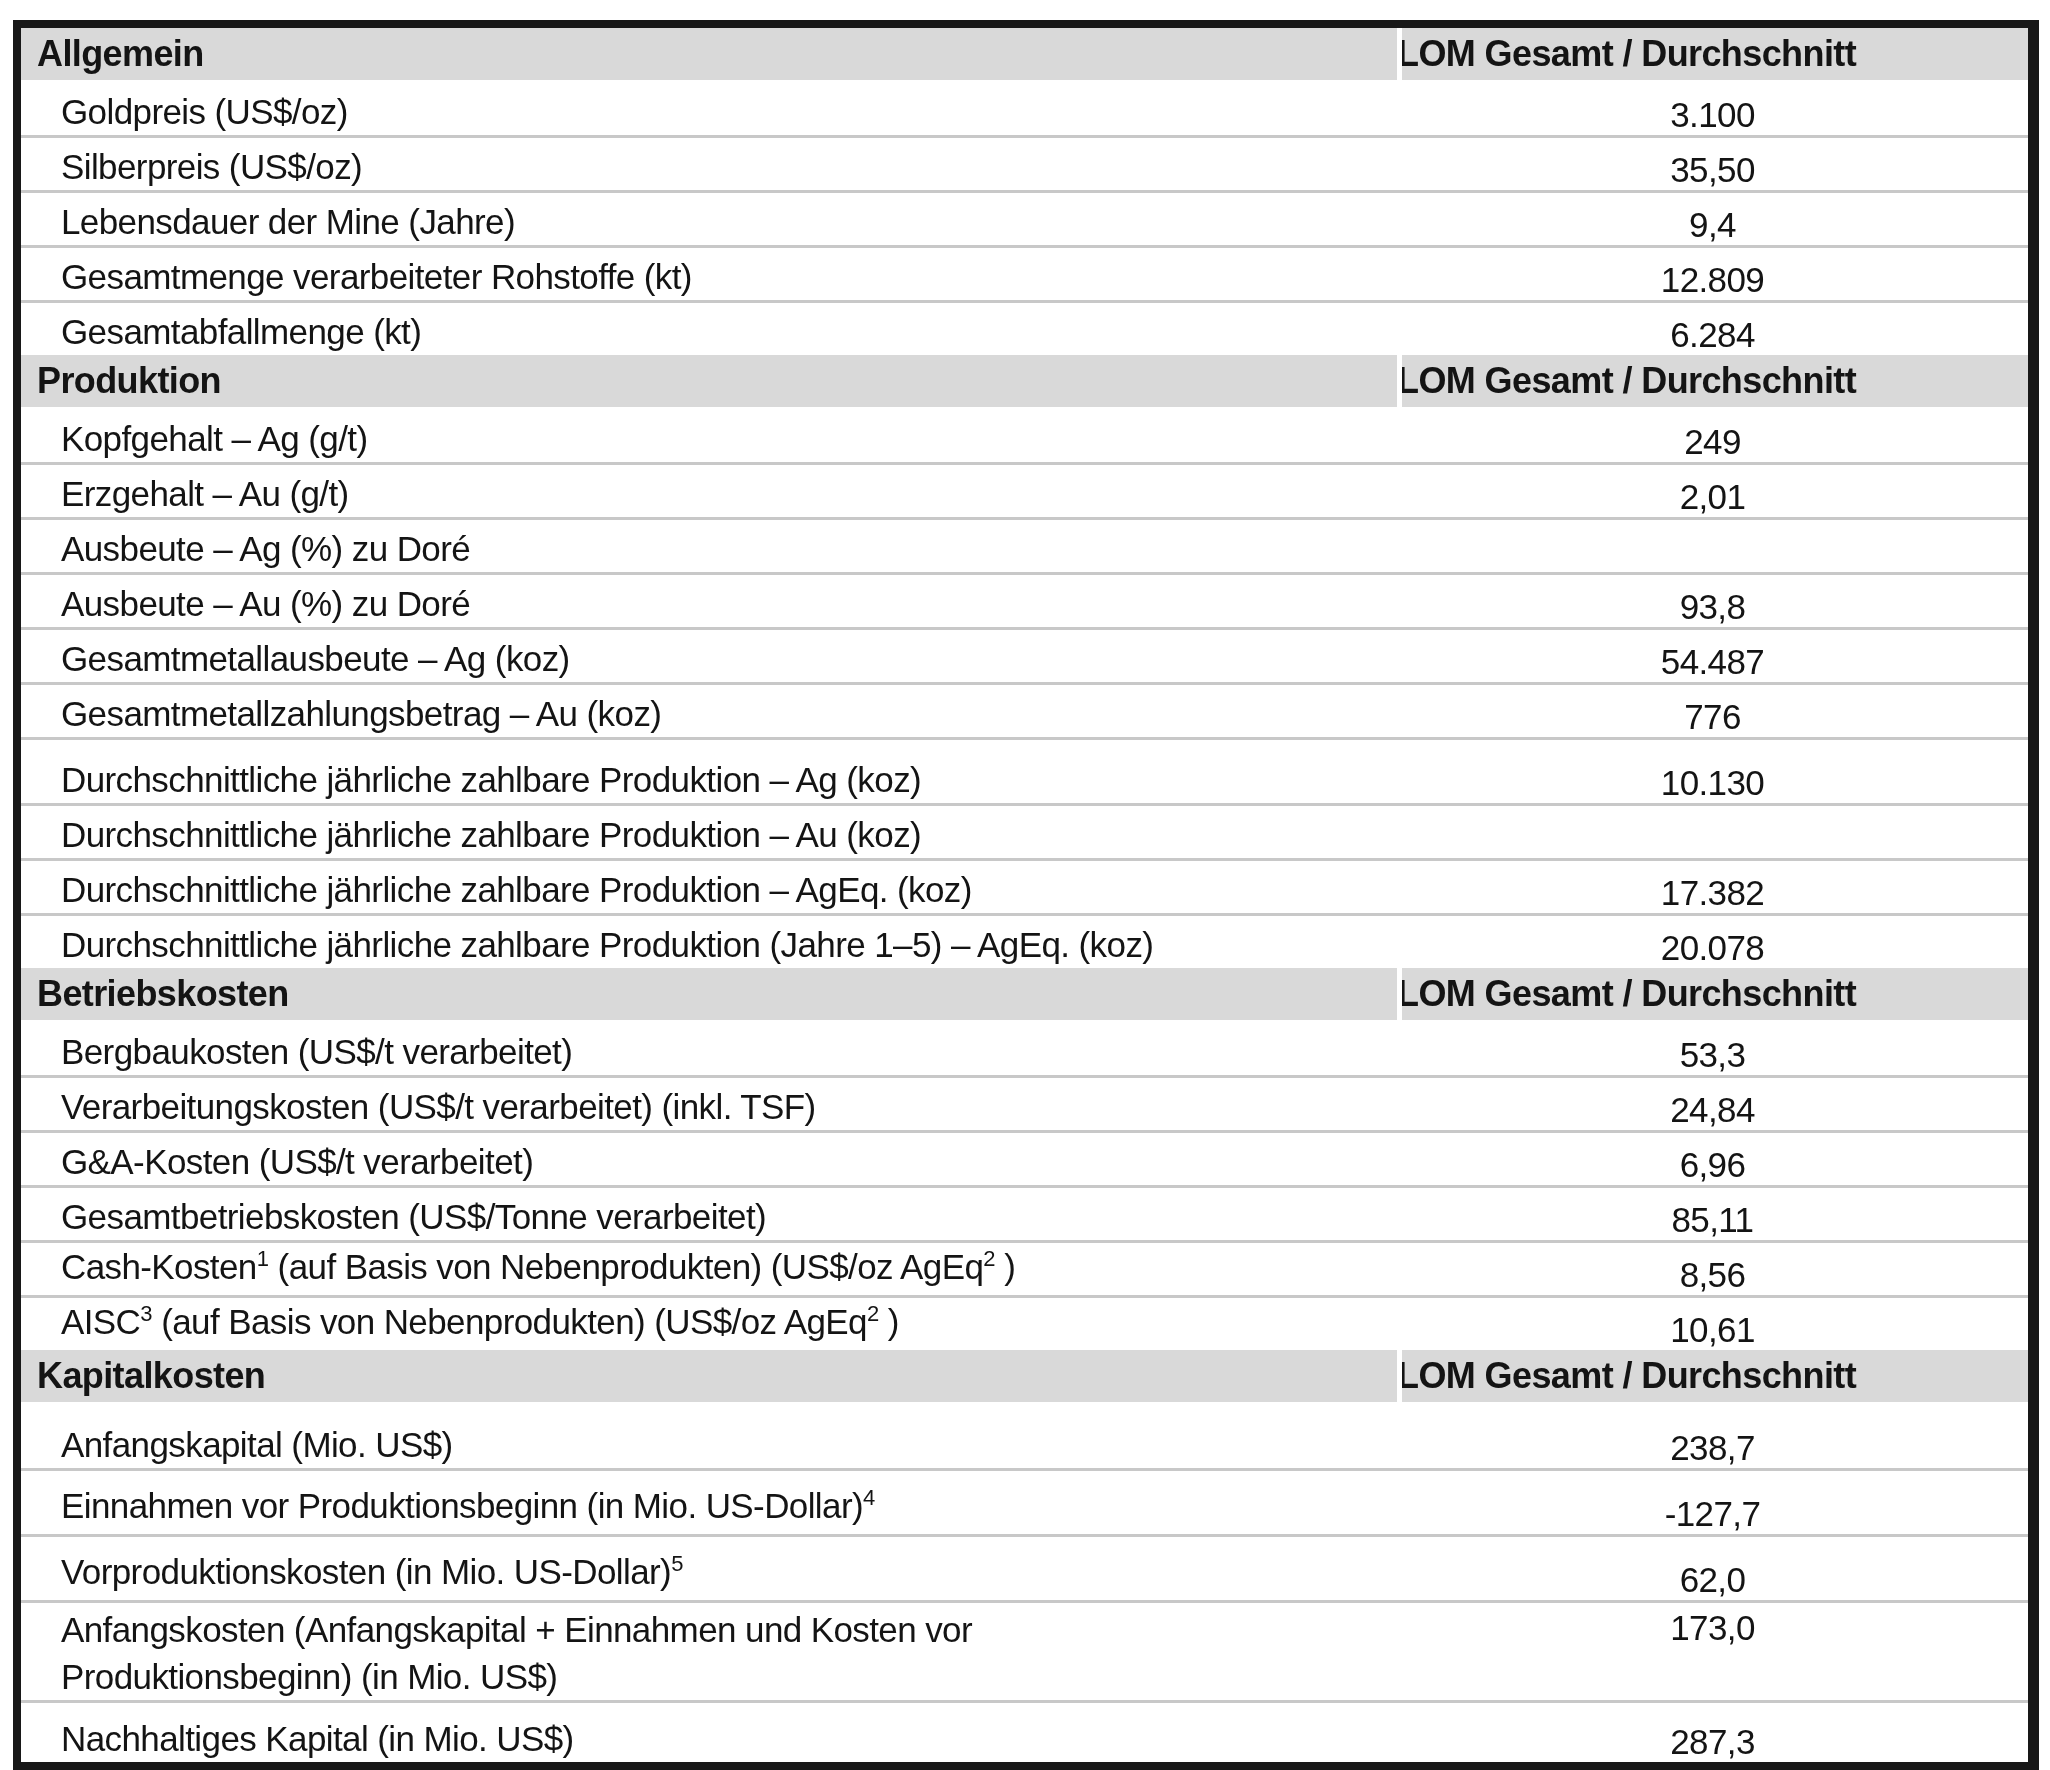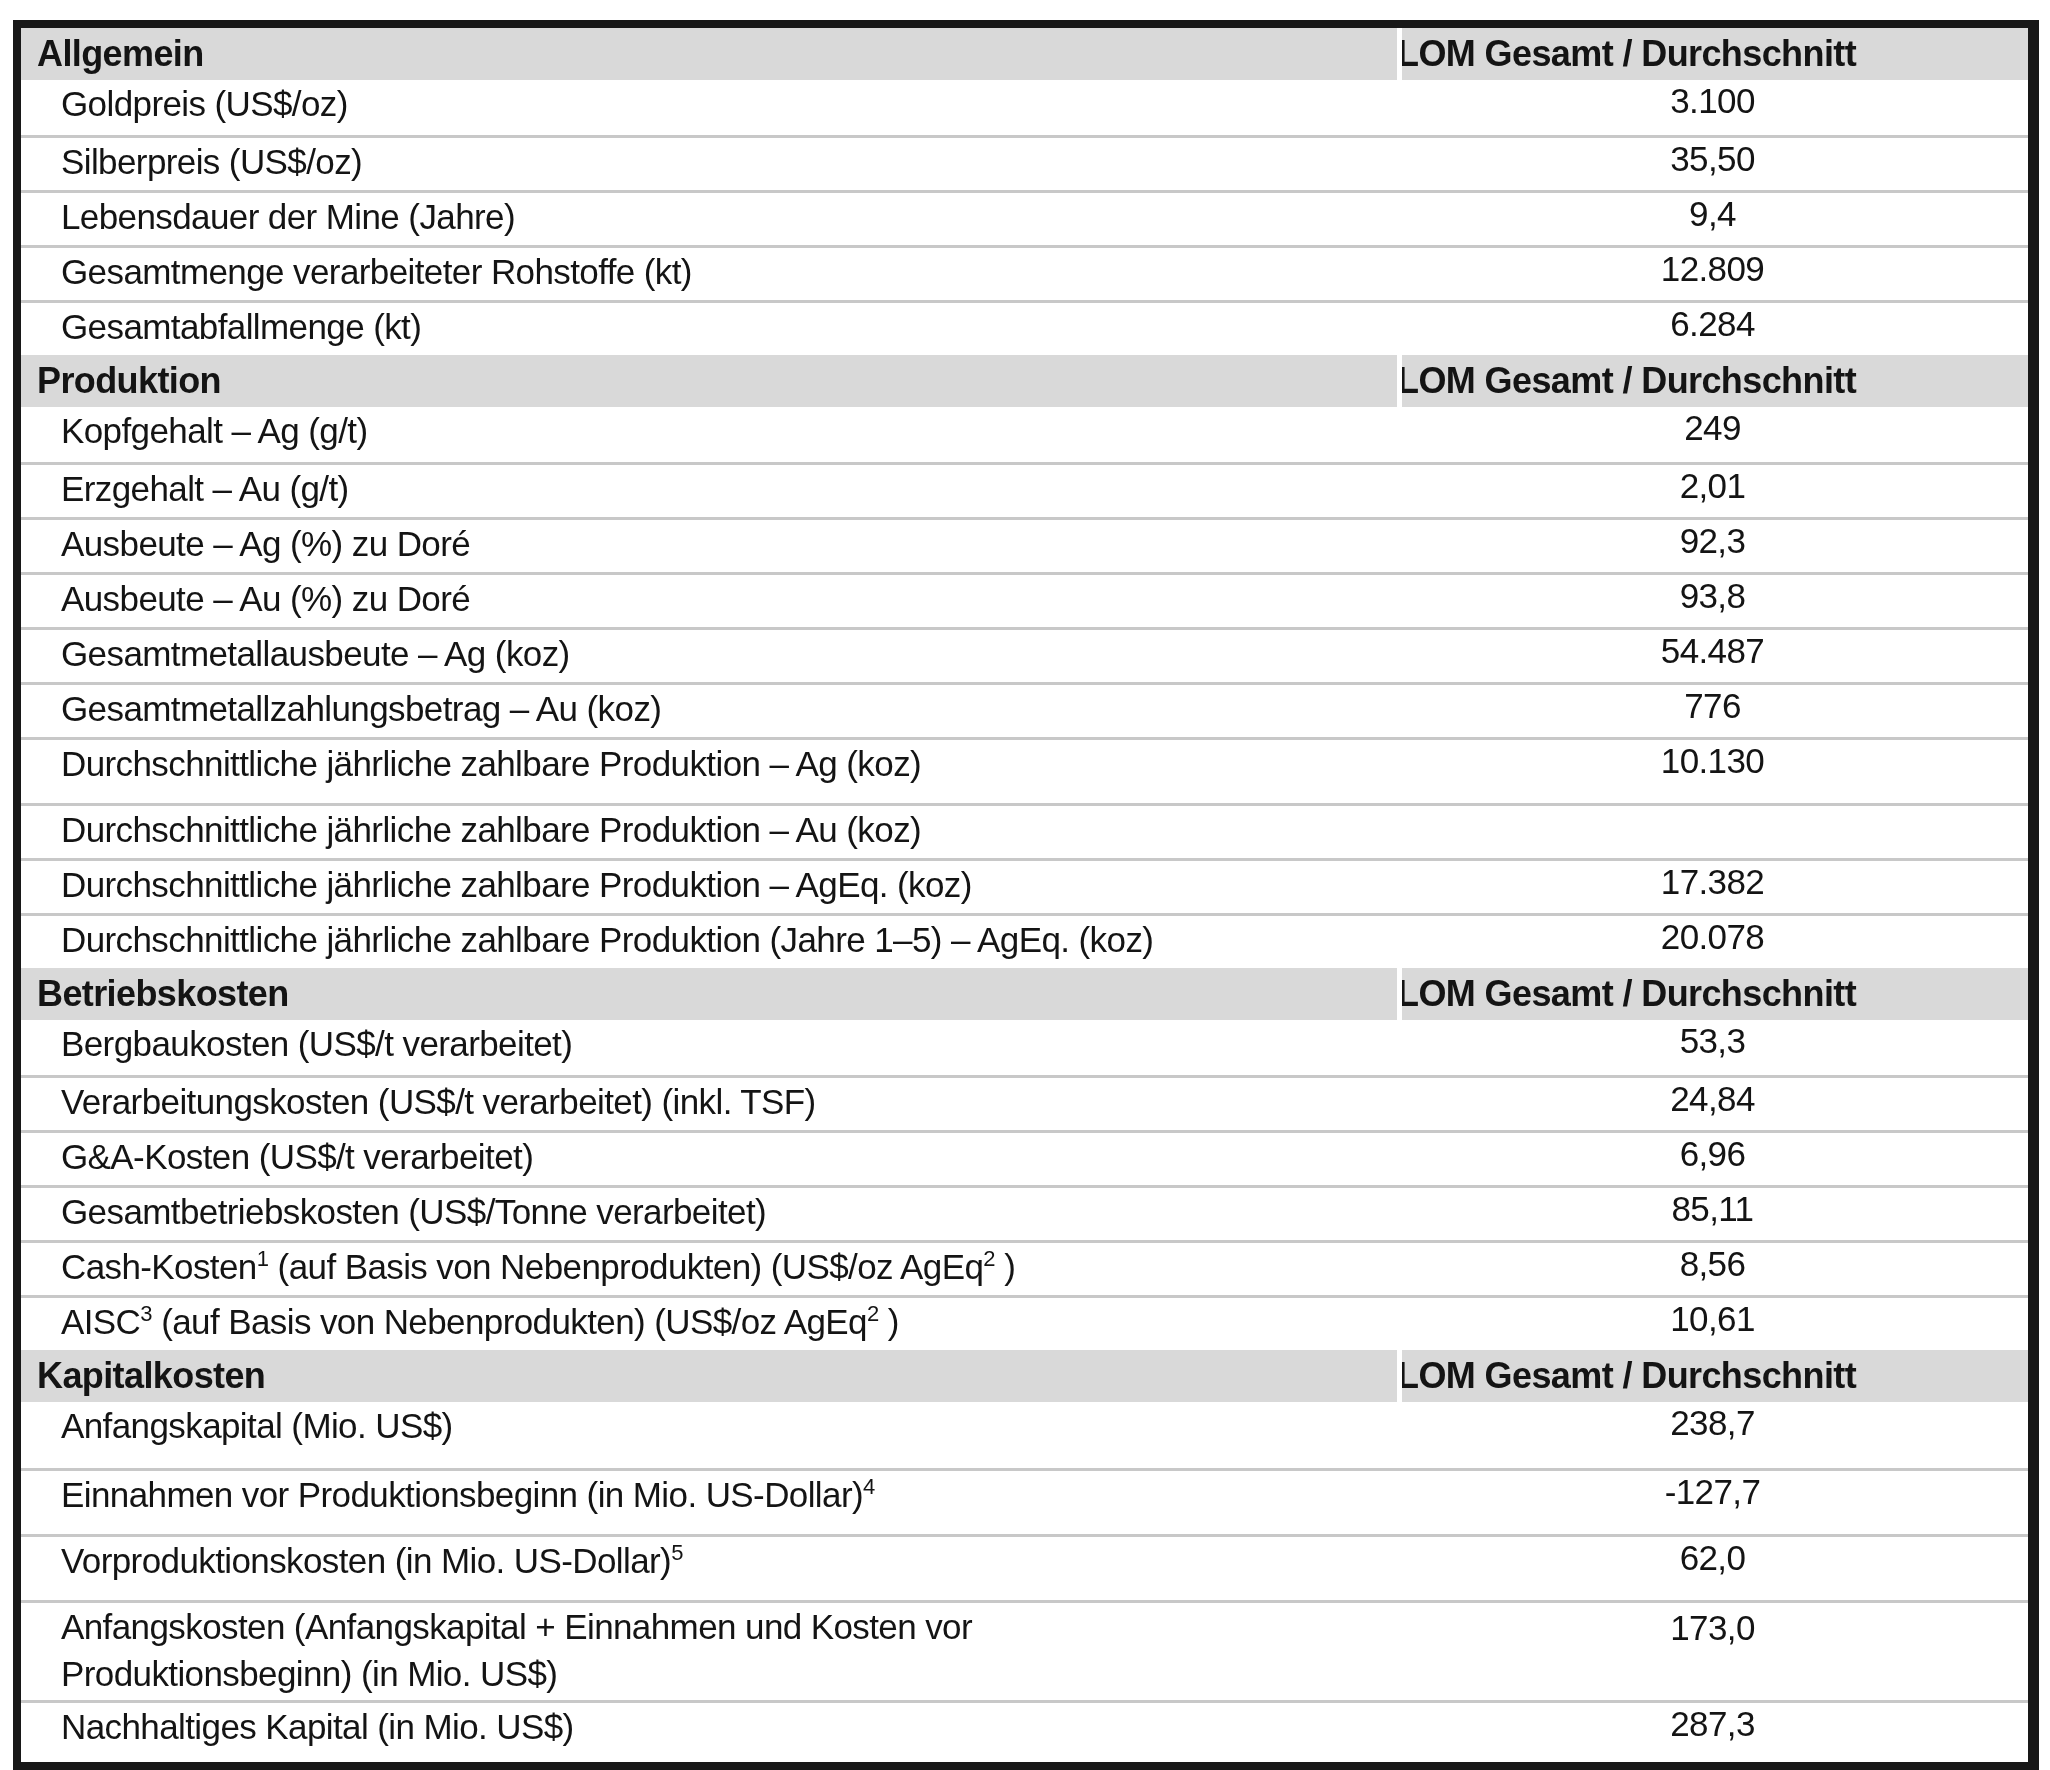--- a/index.html
+++ b/index.html
@@ -62,21 +62,21 @@
     left: 1376px;
     top: 0;
     bottom: 0;
     width: 5px;
     background: #ffffff;
   }
 
   
   .row {
     display: flex;
-    align-items: flex-start;
+    align-items: flex-end;
     height: 55px;
     box-sizing: border-box;
     background: #ffffff;
   }
   .row + .row { border-top: 3px solid #c8c8c8; }
   .row.tall { height: 66px; }
 
   .cell-label {
     display: block;
     width: 1376px;
@@ -151,21 +151,20 @@
         <div class="row">
           <div class="cell-label"><span class="seg">Kopfgehalt – Ag (g/t)</span></div>
           <div class="cell-value">249</div>
         </div>
         <div class="row">
           <div class="cell-label"><span class="seg">Erzgehalt – Au (g/t)</span></div>
           <div class="cell-value">2,01</div>
         </div>
         <div class="row">
           <div class="cell-label"><span class="seg">Ausbeute – Ag (%) zu Doré</span></div>
-          <div class="cell-value">92,3</div>
         </div>
         <div class="row">
           <div class="cell-label"><span class="seg">Ausbeute – Au (%) zu Doré</span></div>
           <div class="cell-value">93,8</div>
         </div>
         <div class="row">
           <div class="cell-label"><span class="seg">Gesamtmetallausbeute – Ag (koz)</span></div>
           <div class="cell-value">54.487</div>
         </div>
         <div class="row">

